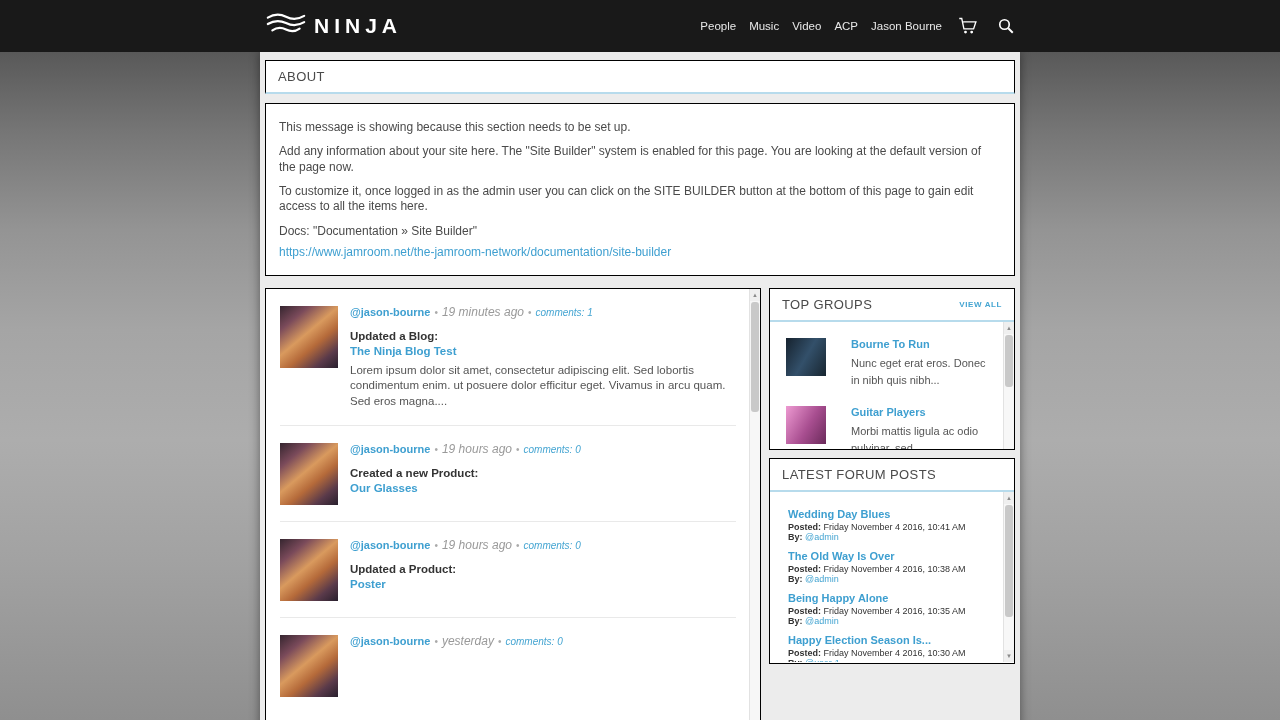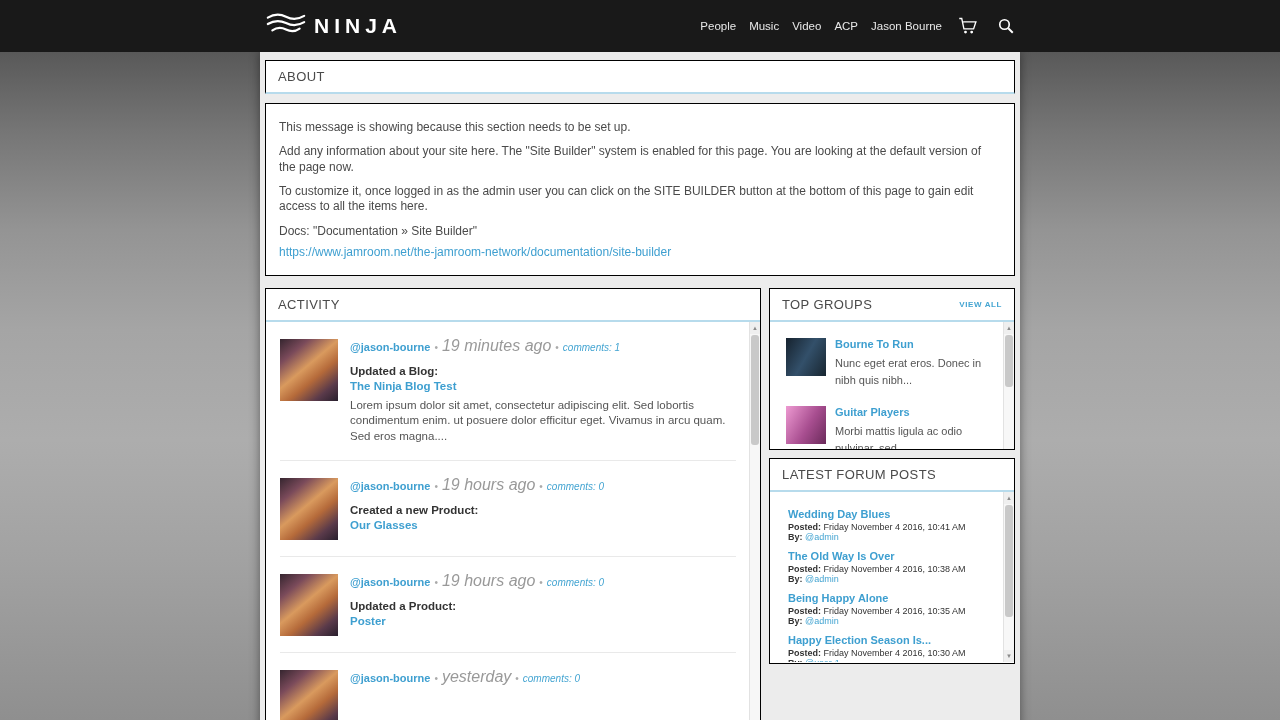--- a/index.html
+++ b/index.html
@@ -43,21 +43,21 @@
   
   .act-list { position: relative; height: 458px; overflow: hidden; padding: 0 24px 0 14px; }
   .act-item { display: flex; gap: 12px; padding: 17px 0 16px 0; }
   .act-item + .act-item { border-top: 1px solid #e9e9e9; }
   .avatar { width: 58px; height: 62px; flex: 0 0 58px;
             background: linear-gradient(140deg,#35252f 0%,#7a4a5a 22%,#d99a5e 45%,#b56a3a 62%,#5a3a4a 82%,#281f2d 100%); }
   .act-body { flex: 1; min-width: 0; }
   .act-meta { font-size: 11px; color: #999; line-height: 13px; }
   .handle { color: #3e9fd0; font-weight: bold; font-size: 11px; }
   .dot::before { content: "•"; color: #aaa; margin: 0 4px; font-size: 10px; }
-  .time { font-style: italic; font-size: 16px; color: #999; }
+  .time { font-style: italic; font-size: 12px; color: #999; }
   .comments { font-style: italic; font-size: 10px; color: #45a5d2; }
   .act-action { font-weight: bold; color: #333; font-size: 11.5px; margin-top: 11px; }
   .act-link { display: block; color: #3e9fd0; font-weight: bold; font-size: 11.5px; margin-top: 3px; }
   .act-text { margin-top: 6px; color: #555; font-size: 11.5px; line-height: 1.32; }
   .act-action:empty, .act-link:empty, .act-text:empty { display: none; }
 
   
   .fakebar { position: absolute; top: 0; bottom: 0; right: 0; width: 11px;
              background: #f7f7f7; border-left: 1px solid #e2e2e2; }
   .sb-btn { height: 12px; font-size: 6px; color: #8a8a8a; text-align: center; line-height: 12px;
@@ -66,21 +66,21 @@
   .sb-btn.down::after { content: "▼"; }
   .sb-down-wrap { position: absolute; bottom: 0; left: 0; right: 0; }
   .sb-thumb { position: absolute; left: 1px; right: 1px; background: #c9c9c9; border-radius: 3px; }
   .thumb-activity { top: 13px; height: 110px; }
   .thumb-groups { top: 13px; height: 52px; }
   .thumb-forum { top: 13px; height: 112px; }
 
   
   .groups-card { height: 162px; overflow: hidden; }
   .groups-list { position: relative; height: 178px; overflow: hidden; padding: 16px 26px 0 16px; }
-  .group-item { display: flex; gap: 9px; margin-bottom: 17px; }
+  .group-item { display: flex; gap: 25px; margin-bottom: 17px; }
   .g-thumb { width: 40px; height: 38px; flex: 0 0 40px; }
   .t-bourne { background: linear-gradient(120deg,#16222e 0%,#33506a 50%,#182630 100%); }
   .t-guitar { background: linear-gradient(120deg,#ee9ad2 0%,#a84e90 55%,#6a2a5a 100%); }
   .t-dance  { background: linear-gradient(120deg,#ececf0 0%,#bcbcc8 55%,#8d8d9c 100%); }
   .g-name { display: block; color: #3e9fd0; font-weight: bold; font-size: 11px; margin-bottom: 5px; }
   .g-desc { font-size: 11px; color: #555; line-height: 17px; }
 
   
   .forum-card { height: 206px; overflow: hidden; }
   .forum-list { position: relative; height: 170px; overflow: hidden; padding: 16px 26px 8px 18px; }
@@ -141,23 +141,20 @@
     <p>This message is showing because this section needs to be set up.</p>
     <p>Add any information about your site here.  The "Site Builder" system is enabled for this page.  You are looking at the default version of the page now.</p>
     <p>To customize it, once logged in as the admin user you can click on the SITE BUILDER button at the bottom of this page to gain edit access to all the items here.</p>
     <p class="docs">Docs: "Documentation » Site Builder"</p>
     <a class="doc-link">https://www.jamroom.net/the-jamroom-network/documentation/site-builder</a>
   </div>
 
   <div class="columns">
 
     <div class="card col-left">
-      <div class="section-head">
-        <span class="section-title">ACTIVITY</span>
-      </div>
       <div class="act-list">
 
         <div class="act-item">
           <div class="avatar"></div>
           <div class="act-body">
             <div class="act-meta">
               <a class="handle">@jason-bourne</a><span class="dot"></span><span class="time">19 minutes ago</span><span class="dot"></span><a class="comments">comments: 1</a>
             </div>
             <div class="act-action">Updated a Blog:</div>
             <a class="act-link">The Ninja Blog Test</a>

